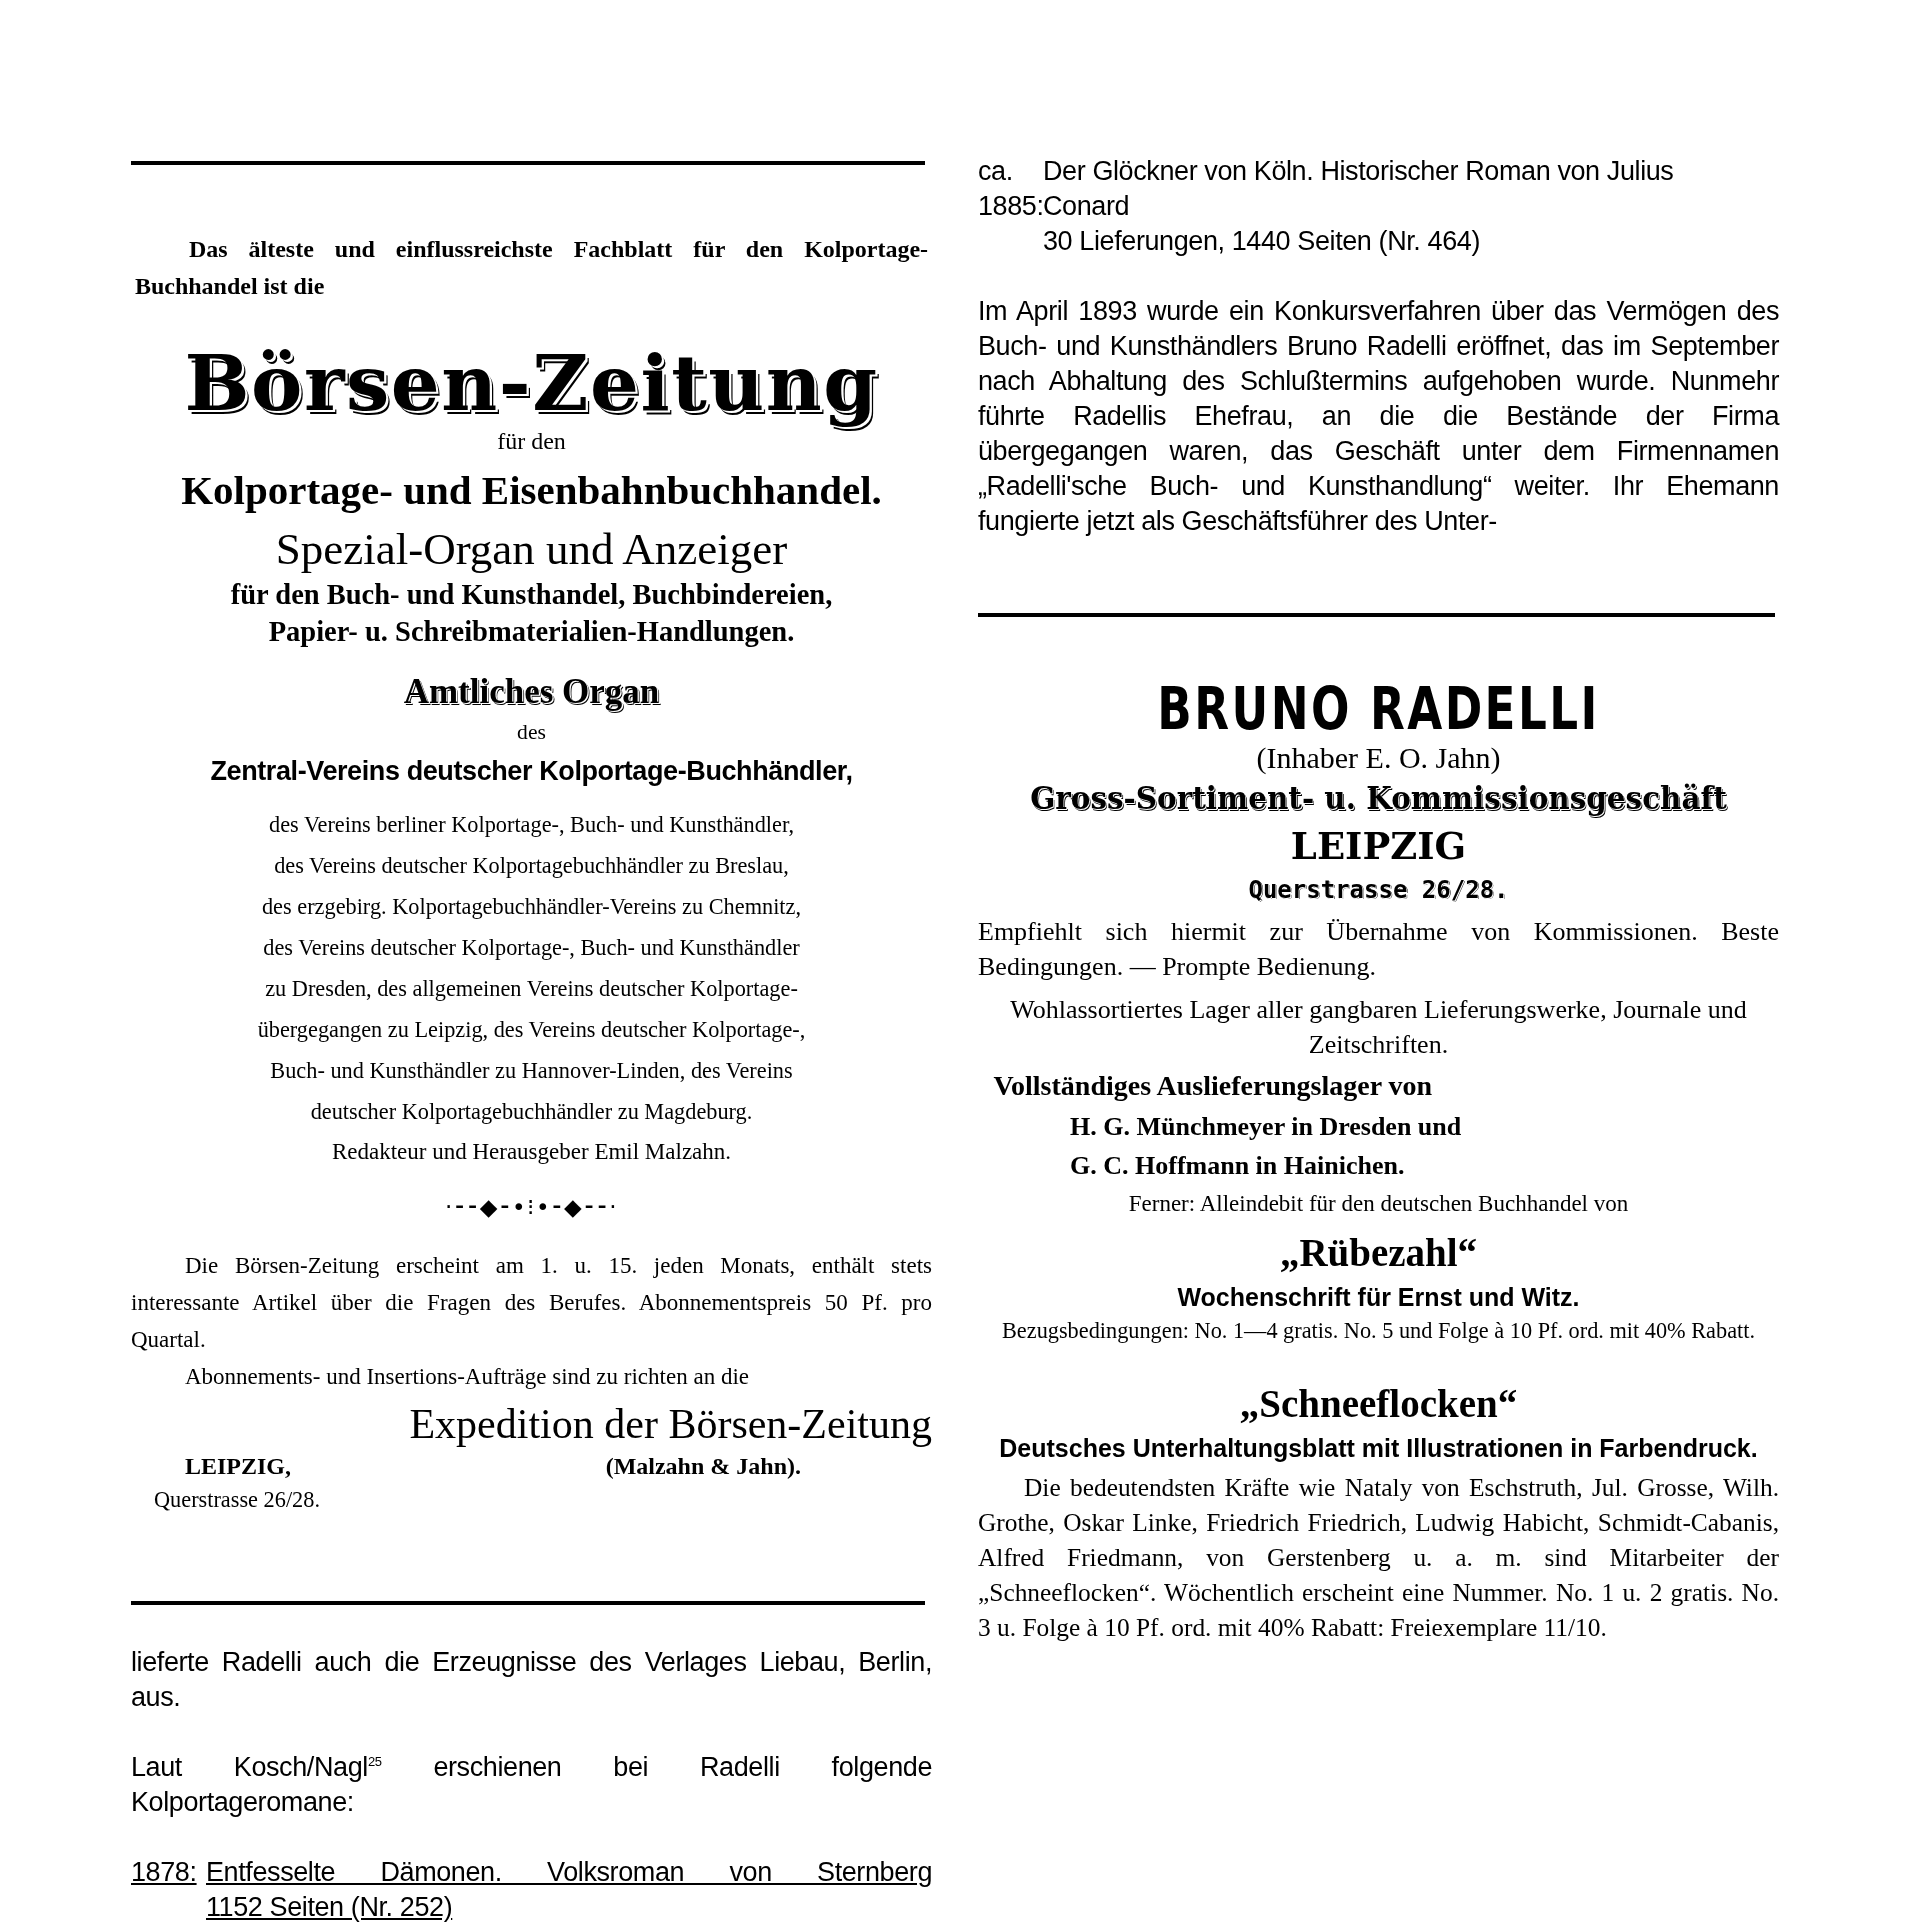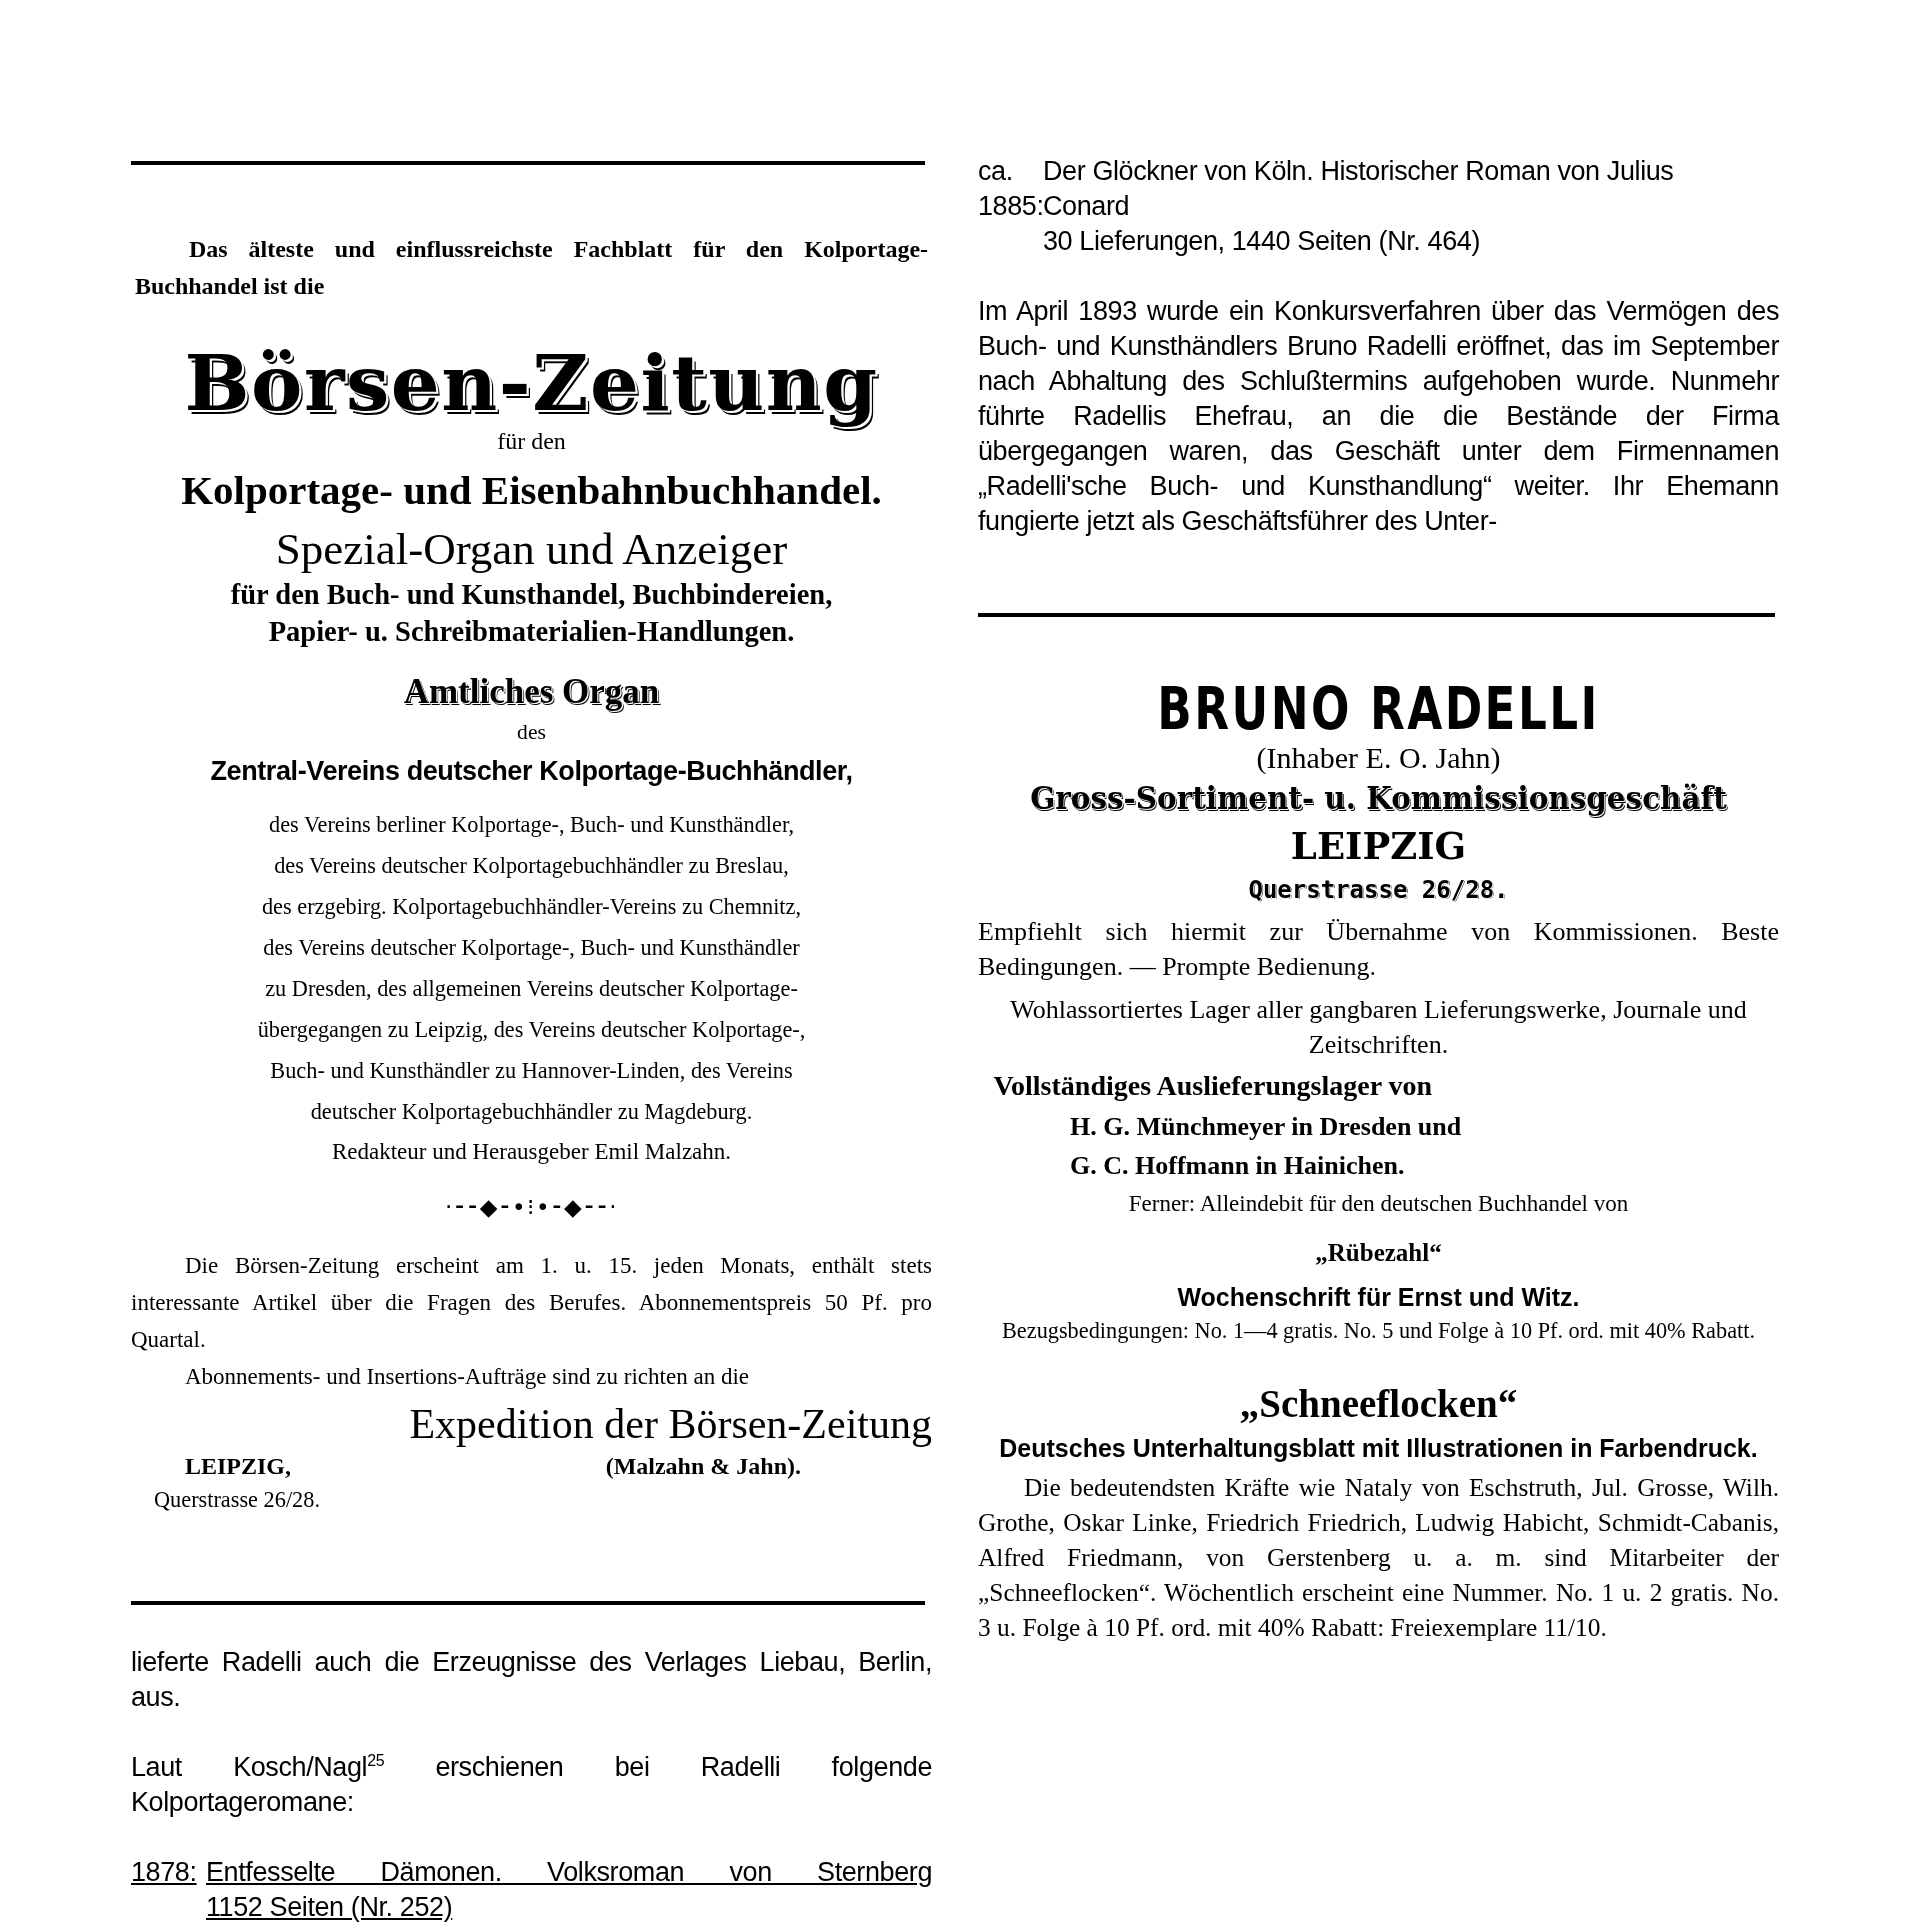--- a/index.html
+++ b/index.html
@@ -58,21 +58,21 @@
       <span class="serif b" style="font-size:24px;line-height:35px;">(Malzahn &amp; Jahn).</span>
     </div>
     <div class="serif" style="font-size:22.3px;line-height:31px;text-align:left;padding-left:23px;">Querstrasse 26/28.</div>
   </div>
 
   <div class="rule" style="left:0;width:794px;top:1601px;"></div>
 
   <div class="block sans" style="top:1645px;">
     <p class="just">lieferte Radelli auch die Erzeugnisse des Verlages Liebau, Berlin, aus.</p>
     <p class="just" style="margin-top:35px;">
-      <span>Laut Kosch/Nagl</span><sup style="font-size:16px;line-height:0;">25</sup><span> erschienen bei Radelli folgende Kolportageromane:</span>
+      <span>Laut Kosch/Nagl</span><sup style="font-size:13px;line-height:0;">25</sup><span> erschienen bei Radelli folgende Kolportageromane:</span>
     </p>
     <div style="margin-top:35px;text-decoration:underline;">
       <div class="entry">
         <span class="yr">1878:</span>
         <span class="txt">
           <div class="just" style="text-align-last:justify;">Entfesselte Dämonen. Volksroman von Sternberg</div>
           <div>1152 Seiten (Nr. 252)</div>
         </span>
       </div>
 
@@ -105,21 +105,21 @@
     <div class="b" style="font-family:'DejaVu Serif',serif;font-size:37px;line-height:50px;">LEIPZIG</div>
     <div class="b" style="font-family:'DejaVu Sans Mono',monospace;font-size:24px;line-height:39px;text-shadow:0.8px 0.8px 0 #fff,1.2px 1.2px 0 #000;">Querstrasse 26/28.</div>
     <p class="serif just" style="font-size:26px;line-height:35px;margin-top:3.9px;">Empfiehlt sich hiermit zur Übernahme von Kommissionen. Beste Bedingungen. — Prompte Bedienung.</p>
     <p class="serif" style="font-size:26px;line-height:35px;margin-top:7.7px;">Wohlassortiertes Lager aller gangbaren Lieferungswerke, Journale und Zeitschriften.</p>
     <div class="serif" style="font-size:28px;line-height:42px;margin-top:3.9px;text-align:left;padding-left:15.4px;">
       <span class="b">Vollständiges Auslieferungslager von</span>
     </div>
     <div class="serif b" style="font-size:26px;line-height:39px;text-align:left;padding-left:92px;">H. G. Münchmeyer in Dresden und</div>
     <div class="serif b" style="font-size:26px;line-height:39px;text-align:left;padding-left:92px;">G. C. Hoffmann in Hainichen.</div>
     <div class="serif" style="font-size:23px;line-height:37px;">Ferner: Alleindebit für den deutschen Buchhandel von</div>
-    <div class="serif b" style="font-size:25px;line-height:54px;margin-top:3.9px;">„Rübezahl“</div>
+    <div class="serif b" style="font-size:39px;line-height:54px;margin-top:3.9px;">„Rübezahl“</div>
     <div class="b" style="font-family:'Liberation Sans',sans-serif;font-size:25px;line-height:35px;">Wochenschrift für Ernst und Witz.</div>
     <p class="serif" style="font-size:22.3px;line-height:32px;padding:0 7.7px;">Bezugsbedingungen: No. 1—4 gratis. No. 5 und Folge à 10 Pf. ord. mit 40% Rabatt.</p>
     <div class="serif b" style="font-size:39px;line-height:54px;margin-top:30px;">„Schneeflocken“</div>
     <p class="b" style="font-family:'Liberation Sans',sans-serif;font-size:25px;line-height:35px;padding:0 15.4px;">Deutsches Unterhaltungsblatt mit Illustrationen in Farbendruck.</p>
     <p class="serif just" style="font-size:25.4px;line-height:35px;text-indent:46px;margin-top:3.9px;">Die bedeutendsten Kräfte wie Nataly von Eschstruth, Jul. Grosse, Wilh. Grothe, Oskar Linke, Friedrich Friedrich, Ludwig Habicht, Schmidt-Cabanis, Alfred Friedmann, von Gerstenberg u. a. m. sind Mitarbeiter der „Schneeflocken“. Wöchentlich erscheint eine Nummer. No. 1 u. 2 gratis. No. 3 u. Folge à 10 Pf. ord. mit 40% Rabatt: Freiexemplare 11/10.</p>
   </div>
 
 </div>
 
 

